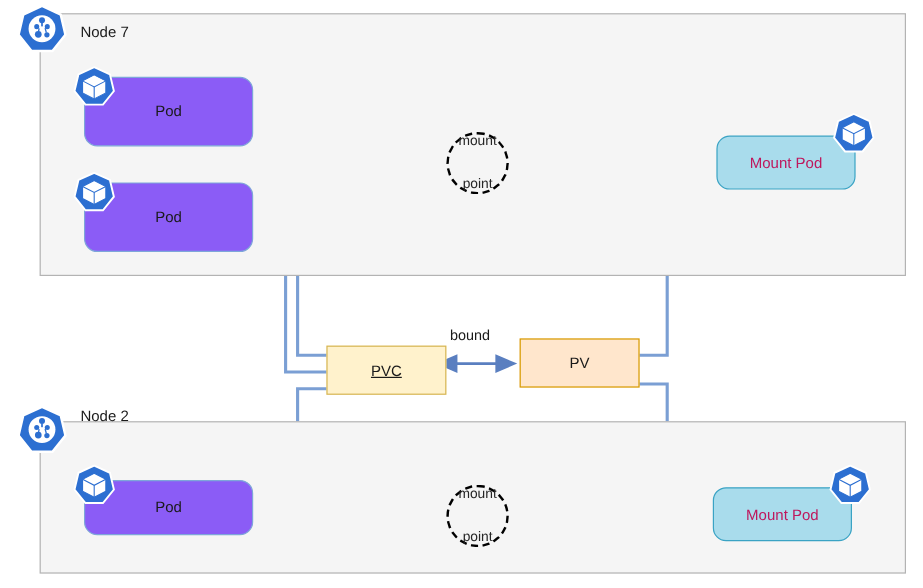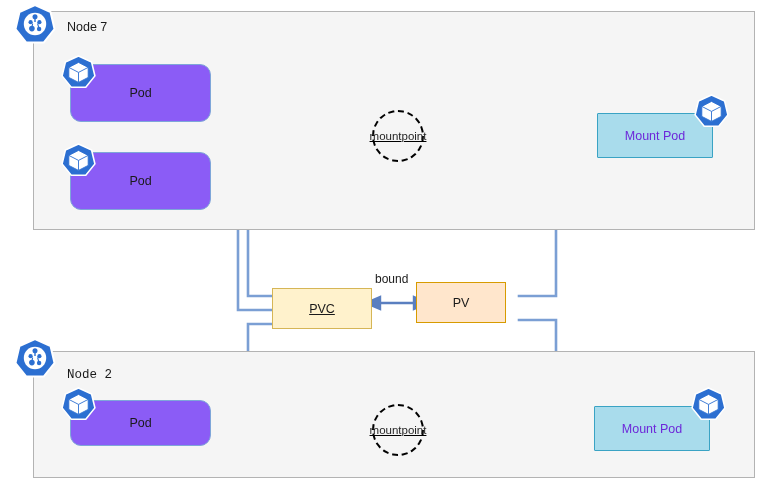--- a/index.html
+++ b/index.html
@@ -46,26 +46,26 @@
     align-items: center;
     justify-content: center;
     font-size: 12.5px;
     color: #1a1a1a;
   }
   .mountpod-box {
     position: absolute;
     box-sizing: border-box;
     background: #a9dcec;
     border: 1.4px solid #3aa3c4;
-    border-radius: 1px;
-    display: flex;
-    align-items: center;
-    justify-content: center;
-    font-size: 12.5px;
-    color: #6d28d9;
+    border-radius: 11px;
+    display: flex;
+    align-items: center;
+    justify-content: center;
+    font-size: 12.5px;
+    color: #be185d;
   }
   .pvc-box {
     position: absolute;
     box-sizing: border-box;
     background: #fff2cc;
     border: 1.4px solid #d6b656;
     display: flex;
     align-items: center;
     justify-content: center;
     font-size: 12.5px;
@@ -84,25 +84,24 @@
   }
   .mount-circle {
     position: absolute;
     box-sizing: border-box;
     width: 52px;
     height: 52px;
     border-radius: 50%;
     border: 2.6px dashed #000000;
     background: transparent;
     display: flex;
-    flex-direction: row;
-    align-items: center;
-    justify-content: center;
+    flex-direction: column;
+    align-items: center;
+    justify-content: space-between;
     line-height: 1.08;
-    text-decoration: underline;
   }
   .mount-circle span {
     font-size: 11.5px;
     color: #262626;
     display: block;
   }
   .bound-label {
     position: absolute;
     font-size: 12px;
     color: #1a1a1a;
@@ -220,28 +219,28 @@
         <path d="M 8.8 13.4 L 18.5 18.4 L 28.2 13.4"></path>
         <line x1="18.5" y1="18.4" x2="18.5" y2="28.4"></line>
       </g>
     </svg>
   </div>
 
   <div class="pvc-box" style="left:272px; top:288px; width:100px; height:41px;text-decoration:underline;">
     <span>PVC</span>
   </div>
 
-  <div class="pv-box" style="left:416px; top:282px; width:90px; height:41px;align-items:center;">
+  <div class="pv-box" style="left:433px; top:282px; width:100px; height:41px;align-items:center;">
     <span>PV</span>
   </div>
 
   <div class="bound-label" style="left:375px; top:272px;">bound</div>
 
   <div class="node-box" style="left:33px; top:351px; width:722px; height:127px;"></div>
-  <div class="node-label" style="left:67px; top:368px;font-family:Liberation Mono, monospace;">Node 2</div>
+  <div class="node-label" style="left:67px; top:340px;">Node 2</div>
 
   <div class="icon" style="left:13px; top:337px; width:44px; height:44px;">
     <svg width="44" height="44" viewBox="0 0 44 44">
       <polygon points="22,2 37.6,9.2 41.5,26 30.7,39.5 13.3,39.5 2.5,26 6.4,9.2" fill="#2c6fd1" stroke="#ffffff" stroke-width="2"></polygon>
       <circle cx="22" cy="21" r="11.2" fill="#ffffff"></circle>
       <g fill="#2c6fd1">
         <circle cx="22" cy="13.8" r="2.5"></circle>
         <circle cx="17.6" cy="19.2" r="2.1"></circle>
         <circle cx="26.4" cy="19.2" r="2.1"></circle>
         <circle cx="18.9" cy="25.6" r="2.8"></circle>

